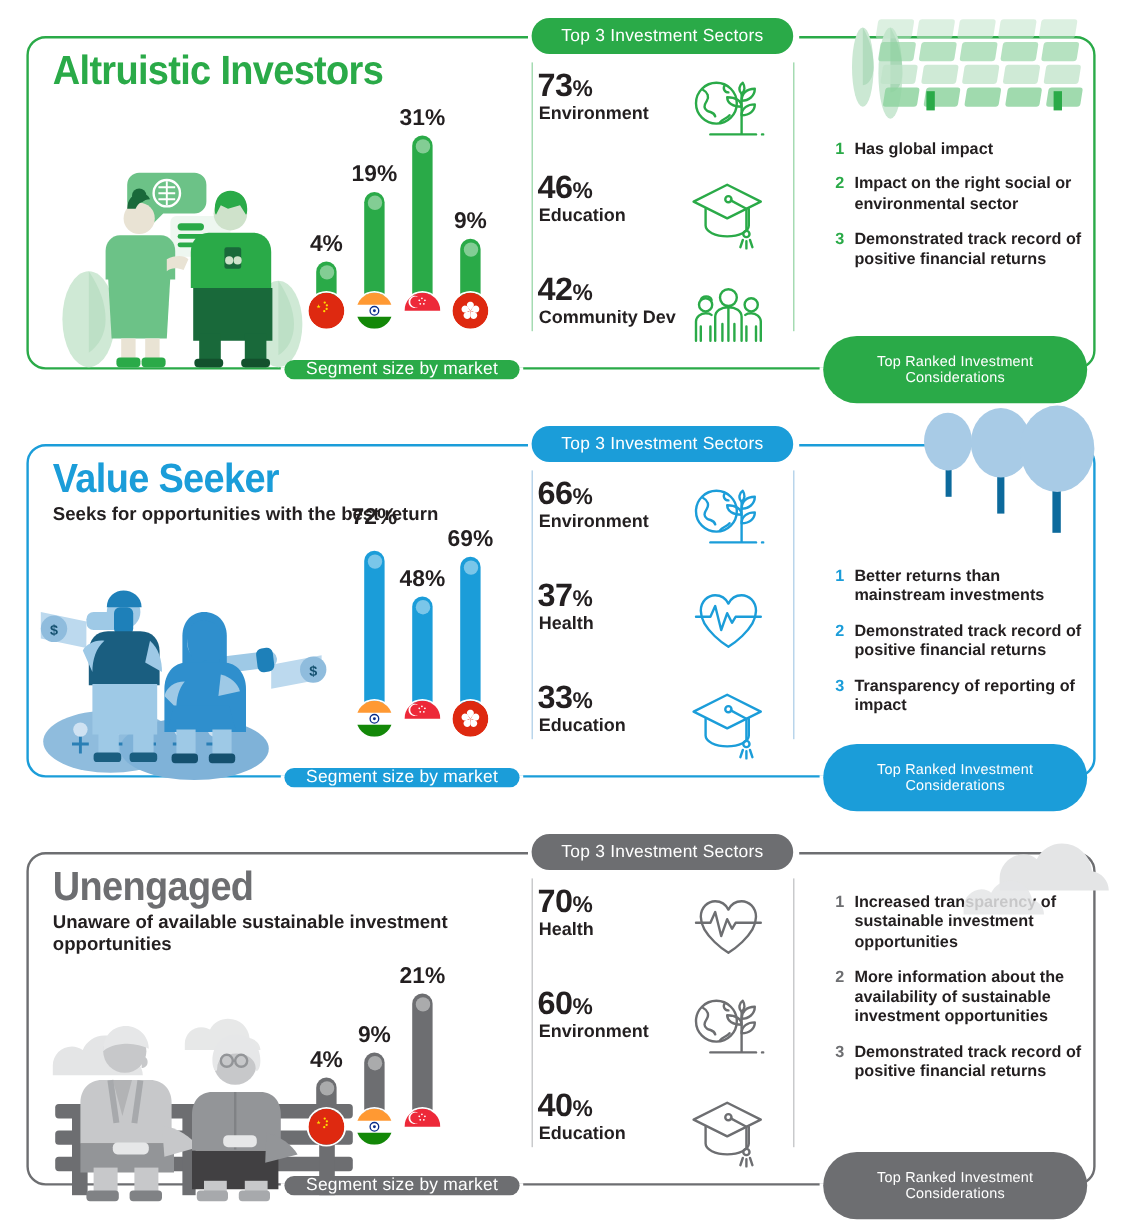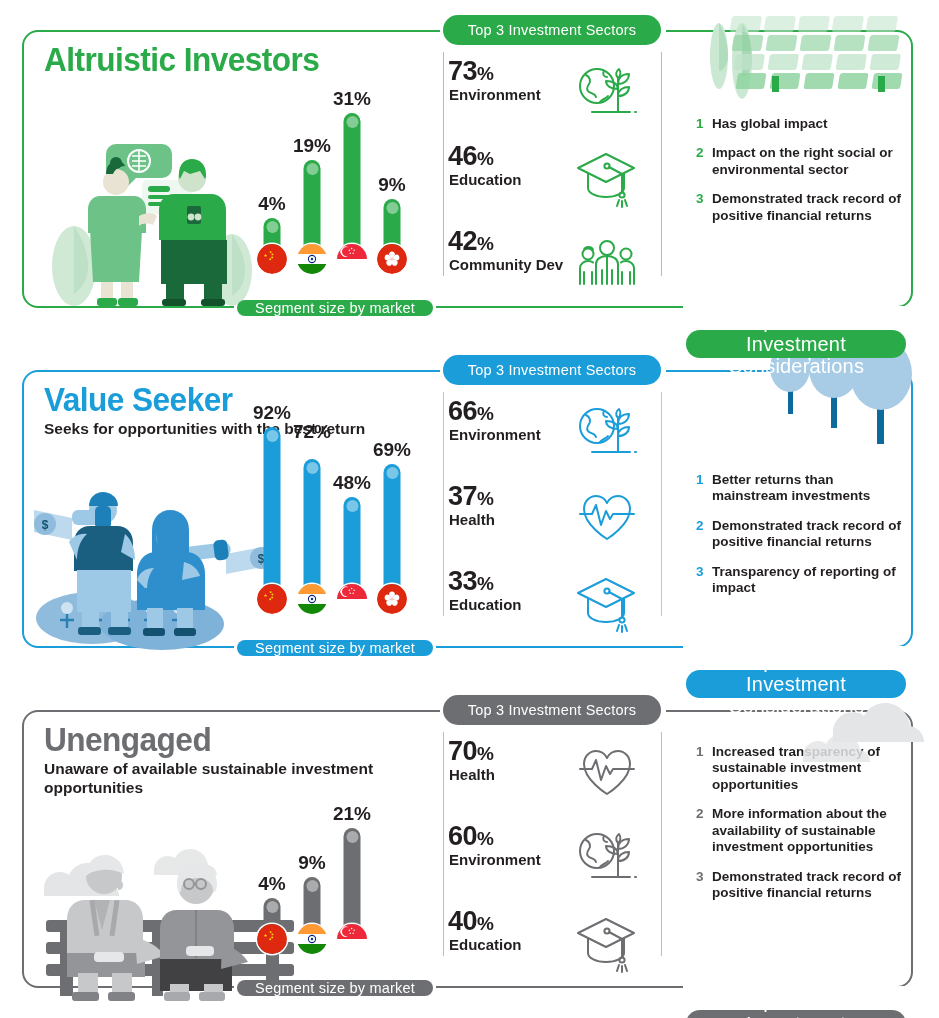--- a/index.html
+++ b/index.html
@@ -37,21 +37,21 @@
     border-radius:40px;
     display:flex;align-items:center;justify-content:center;
     text-align:center;
     font-weight:normal;
     letter-spacing:.2px;
     line-height:1.12;
     z-index:6;
   }
   .pill-top{left:443px;top:22px;width:218px;height:30px;font-size:14.5px;transform:translateY(-50%);}
   .pill-seg{left:237px;top:300px;width:196px;height:16px;font-size:14.5px;transform:translateY(-50%);}
-  .pill-cons{left:686px;top:300px;width:220px;height:28px;font-size:20px;transform:translateY(-50%);padding:0 6px;box-sizing:border-box;margin-top:36px;}
+  .pill-cons{left:686px;top:300px;width:220px;height:56px;font-size:12px;transform:translateY(-50%);padding:0 6px;box-sizing:border-box;}
 
   
   .left{position:absolute;left:44px;top:34px;width:390px;height:256px;}
   .seg-title{
     font-family:"Liberation Sans Narrow","Liberation Sans",sans-serif;
     font-weight:bold;
     font-size:34px;
     line-height:1.0;
     letter-spacing:-.6px;
     color:var(--acc);
@@ -425,38 +425,20 @@
       <path d="M152 94c8 2 14 7 16 14l-18 4z" fill="#9ec9e6"></path>
       <path d="M122 100c-5 6-7 14-7 22l-10-10c2-7 8-12 17-12z" fill="#9ec9e6"></path>
       <path d="M107 142h58l-6-22h-46z" fill="#2f8fcd"></path>
       <path d="M115 140h16v26h-16zM145 140h16v26h-16z" fill="#9ec9e6"></path>
       <rect x="111" y="160" width="22" height="8" rx="3" fill="#14506f"></rect>
       <rect x="142" y="160" width="22" height="8" rx="3" fill="#14506f"></rect>
     </svg>
         </div>
       </div>
       <div class="bars">
-        <div class="barcol" style="left: 0px; height: 200px;">
-          <div class="barlabel" style="bottom:190.20000000000002px">92%</div>
-          <div class="stem" style="height:161.20000000000002px">
-            <span class="knob"></span>
-          </div>
-          <div class="flag">
-            <svg viewBox="0 0 30 30" width="30" height="30">
-              <circle cx="15" cy="15" r="15" fill="#de2910"></circle>
-              <g fill="#ffde00">
-                <path d="M8.5 9.6l1.1 3.3-2.8-2h3.4l-2.8 2z"></path>
-                <circle cx="13.6" cy="8.1" r="0.95"></circle>
-                <circle cx="15.4" cy="10.4" r="0.95"></circle>
-                <circle cx="15.2" cy="13.4" r="0.95"></circle>
-                <circle cx="13.2" cy="15.3" r="0.95"></circle>
-              </g>
-            </svg>
-          </div>
-        </div>
         <div class="barcol" style="left: 40px; height: 200px;">
           <div class="barlabel" style="bottom:171px">72%</div>
           <div class="stem" style="height:129.2px">
             <span class="knob"></span>
           </div>
           <div class="flag">
             <svg viewBox="0 0 30 30" width="30" height="30">
               <circle cx="15" cy="15" r="15" fill="#fff"></circle>
               <path d="M0 0h30v10H0z" fill="#ff9933"></path>
               <path d="M0 20h30v10H0z" fill="#138808"></path>

